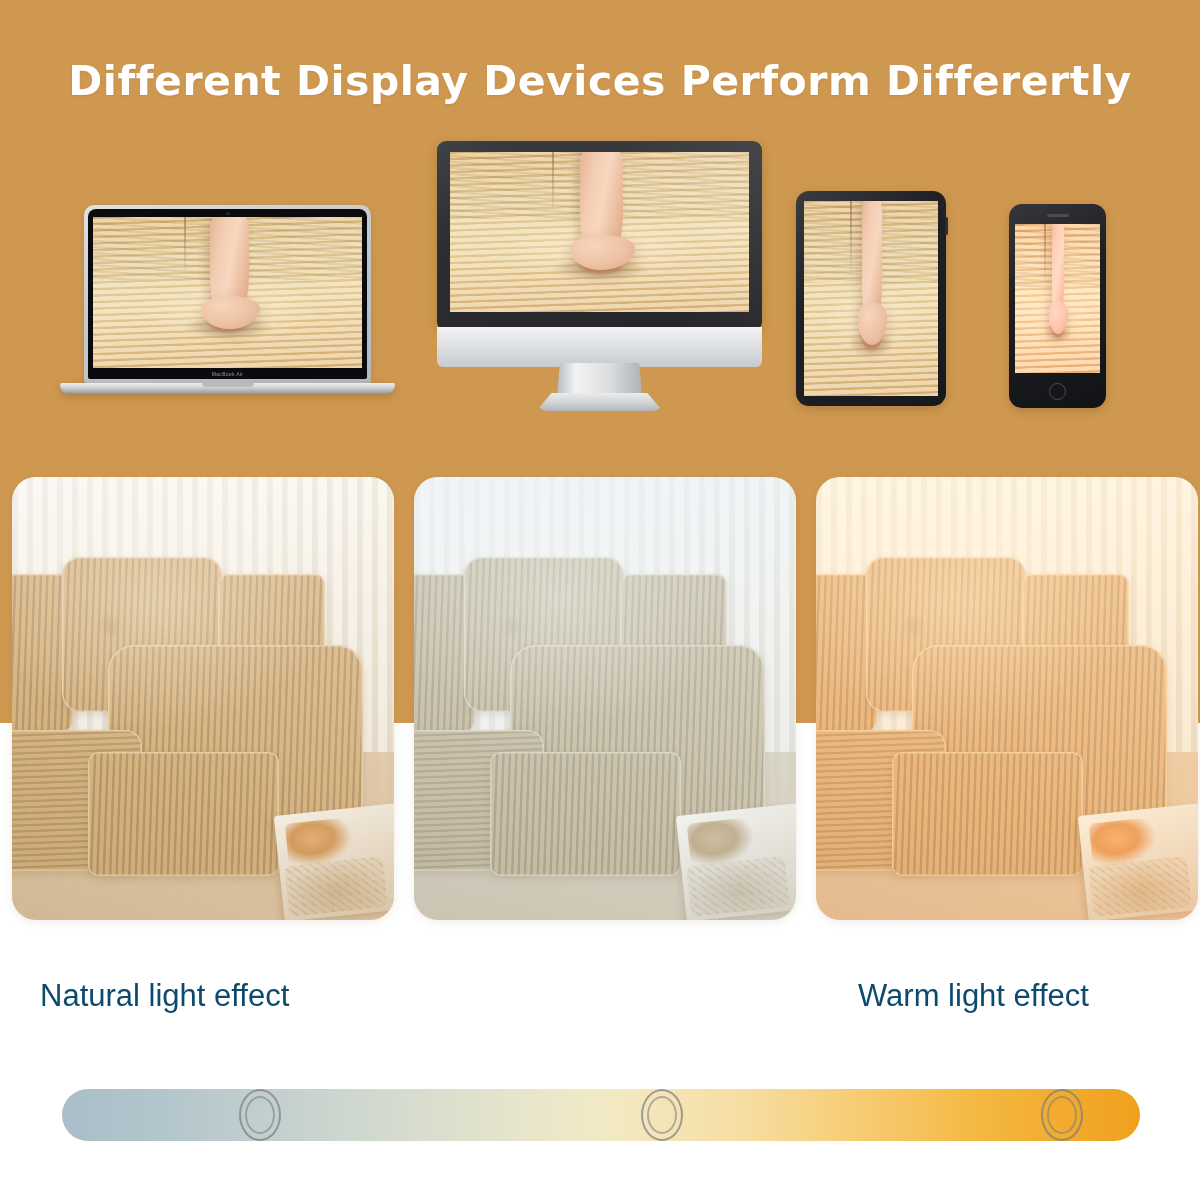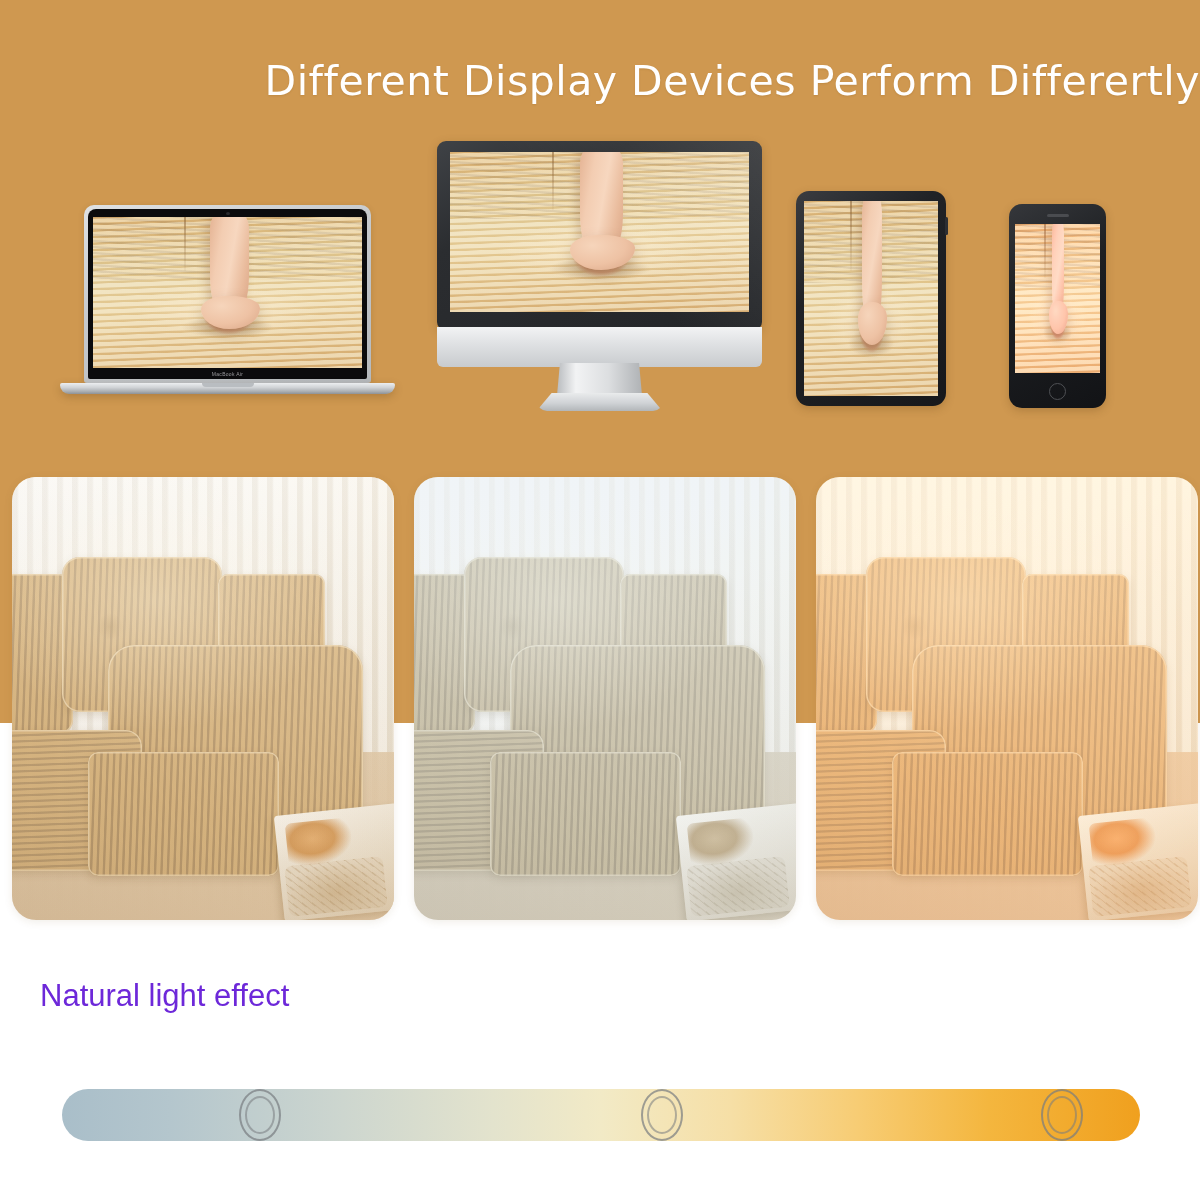--- a/index.html
+++ b/index.html
@@ -28,24 +28,24 @@
     width: 1200px;
     height: 723px;
     background: #cf9850;
   }
 
   
   .page-title {
     position: absolute;
     left: 0; top: 57px;
     width: 1200px;
-    text-align: right;
+    text-align: center;
     color: #ffffff;
     font-size: 41px;
-    font-weight: 400;
+    font-weight: 700;
     letter-spacing: 0.5px;
     font-family: "DejaVu Sans", sans-serif;
     text-shadow: 0 1px 2px rgba(120,80,20,0.18);
     white-space: nowrap;
   }
 
   
   .photo-foot {
     position: absolute;
     inset: 0;
@@ -421,21 +421,21 @@
 
   
   .labels {
     position: absolute;
     left: 0; top: 978px;
     width: 1200px; height: 46px;
   }
   .label {
     position: absolute;
     top: 0;
-    color: #6d28d9;
+    color: #0c4a6e;
     font-size: 31px;
     font-weight: 400;
     font-family: "Liberation Sans", sans-serif;
     white-space: nowrap;
   }
   .label.l1 { left: 40px; }
   .label.l2 { left: 468px; }
   .label.l3 { left: 858px; }
 
   
@@ -589,20 +589,21 @@
         <div class="magazine"></div>
         <div class="shade"></div>
       </div>
       <div class="tint tint-warm"></div>
     </div>
 
   </div>
 
   <div class="labels">
     <div class="label l1">Natural light effect</div>
+    <div class="label l3">Warm light effect</div>
   </div>
 
   <div class="slider-wrap">
     <div class="slider-track"></div>
     <div class="slider-marker m1"></div>
     <div class="slider-marker m2"></div>
     <div class="slider-marker m3"></div>
   </div>
 
 </div>

